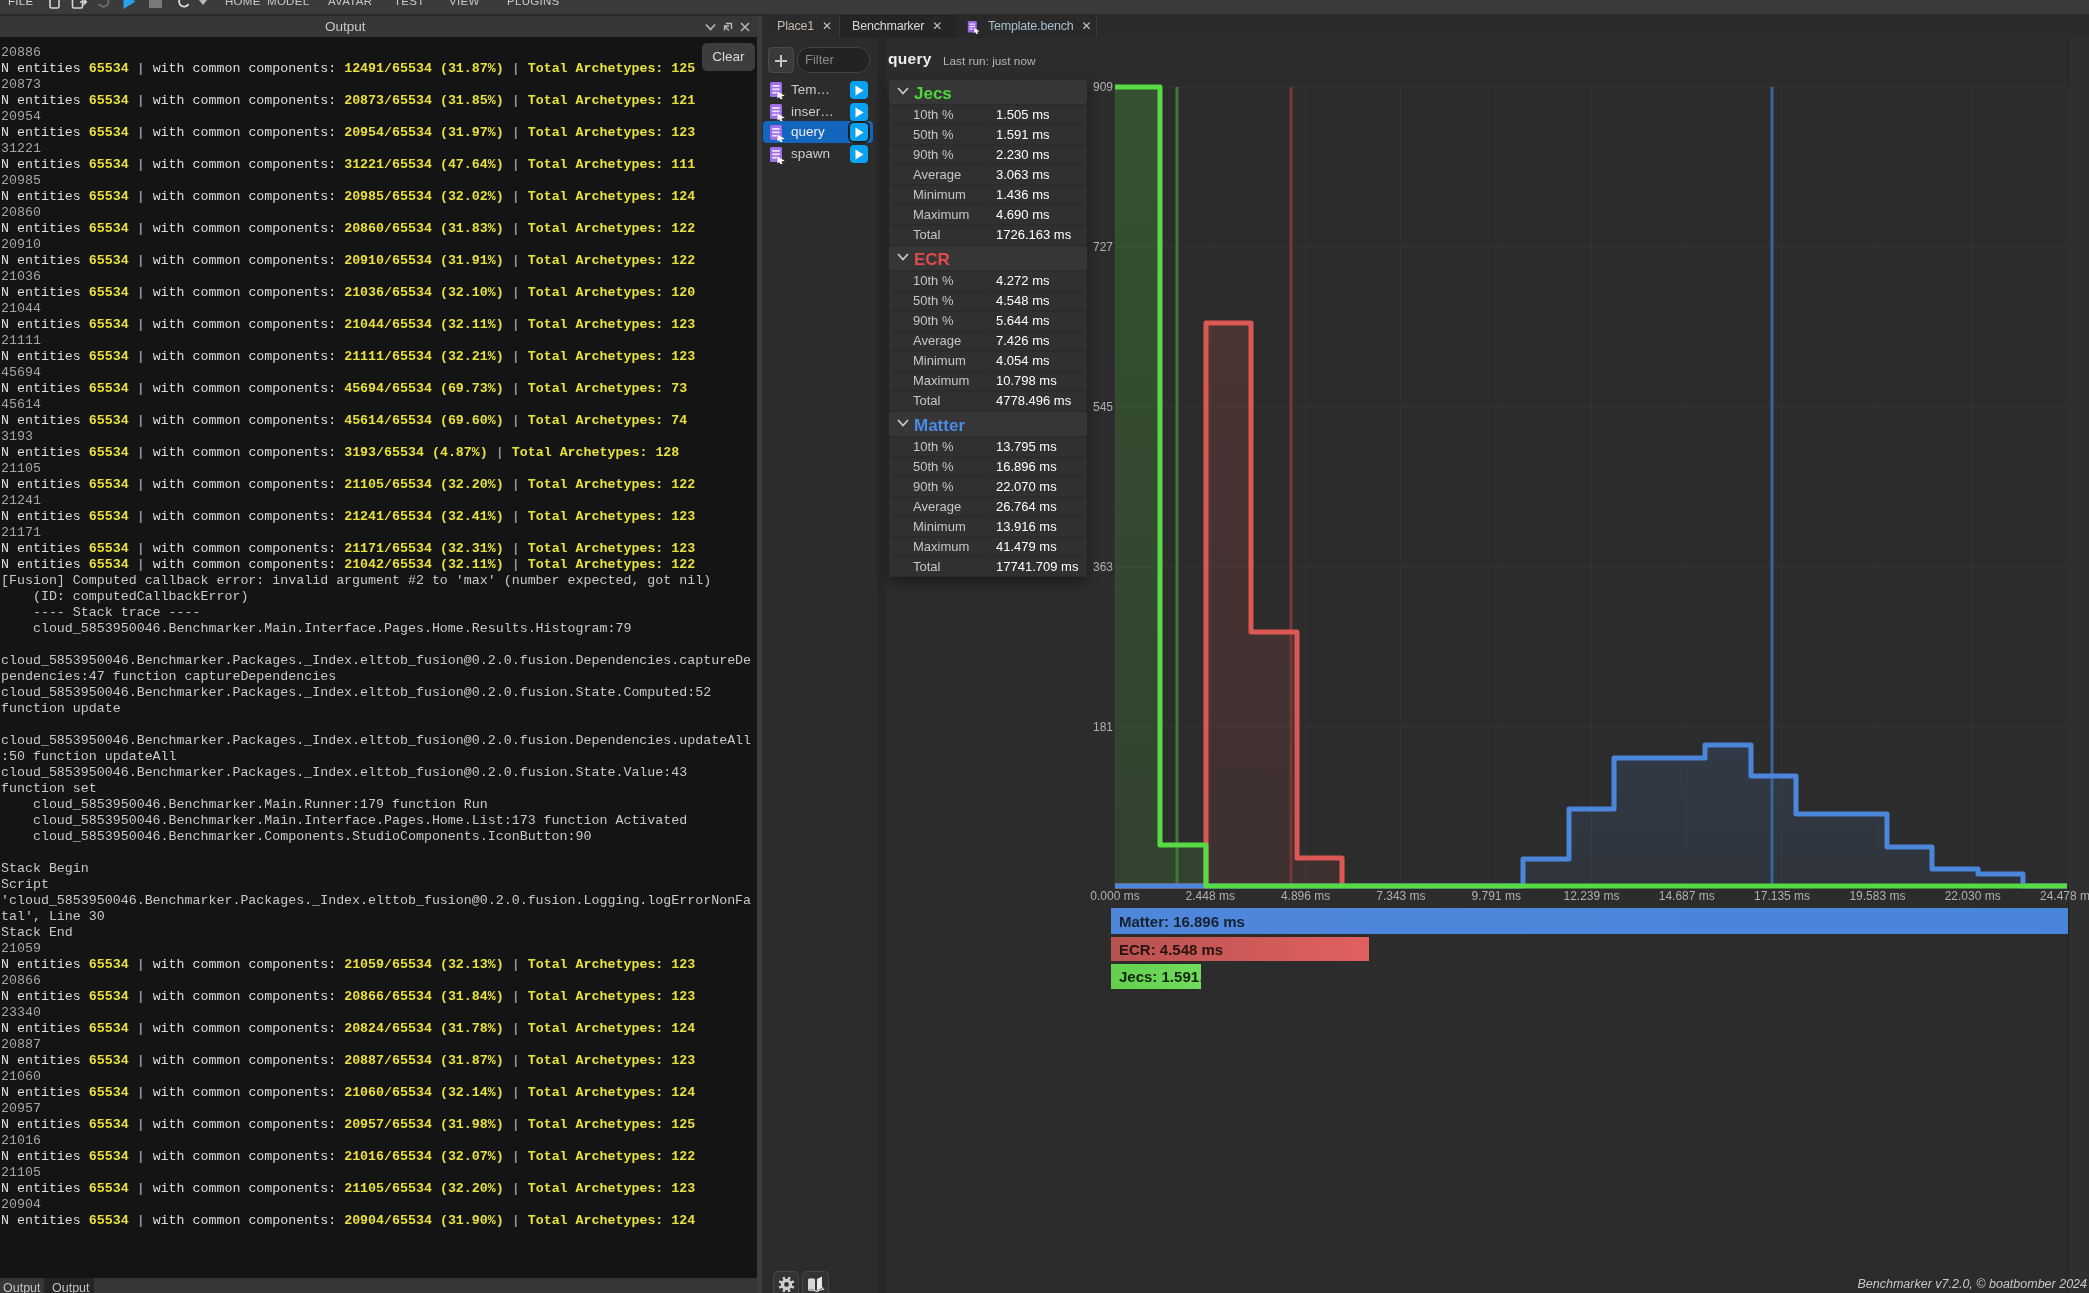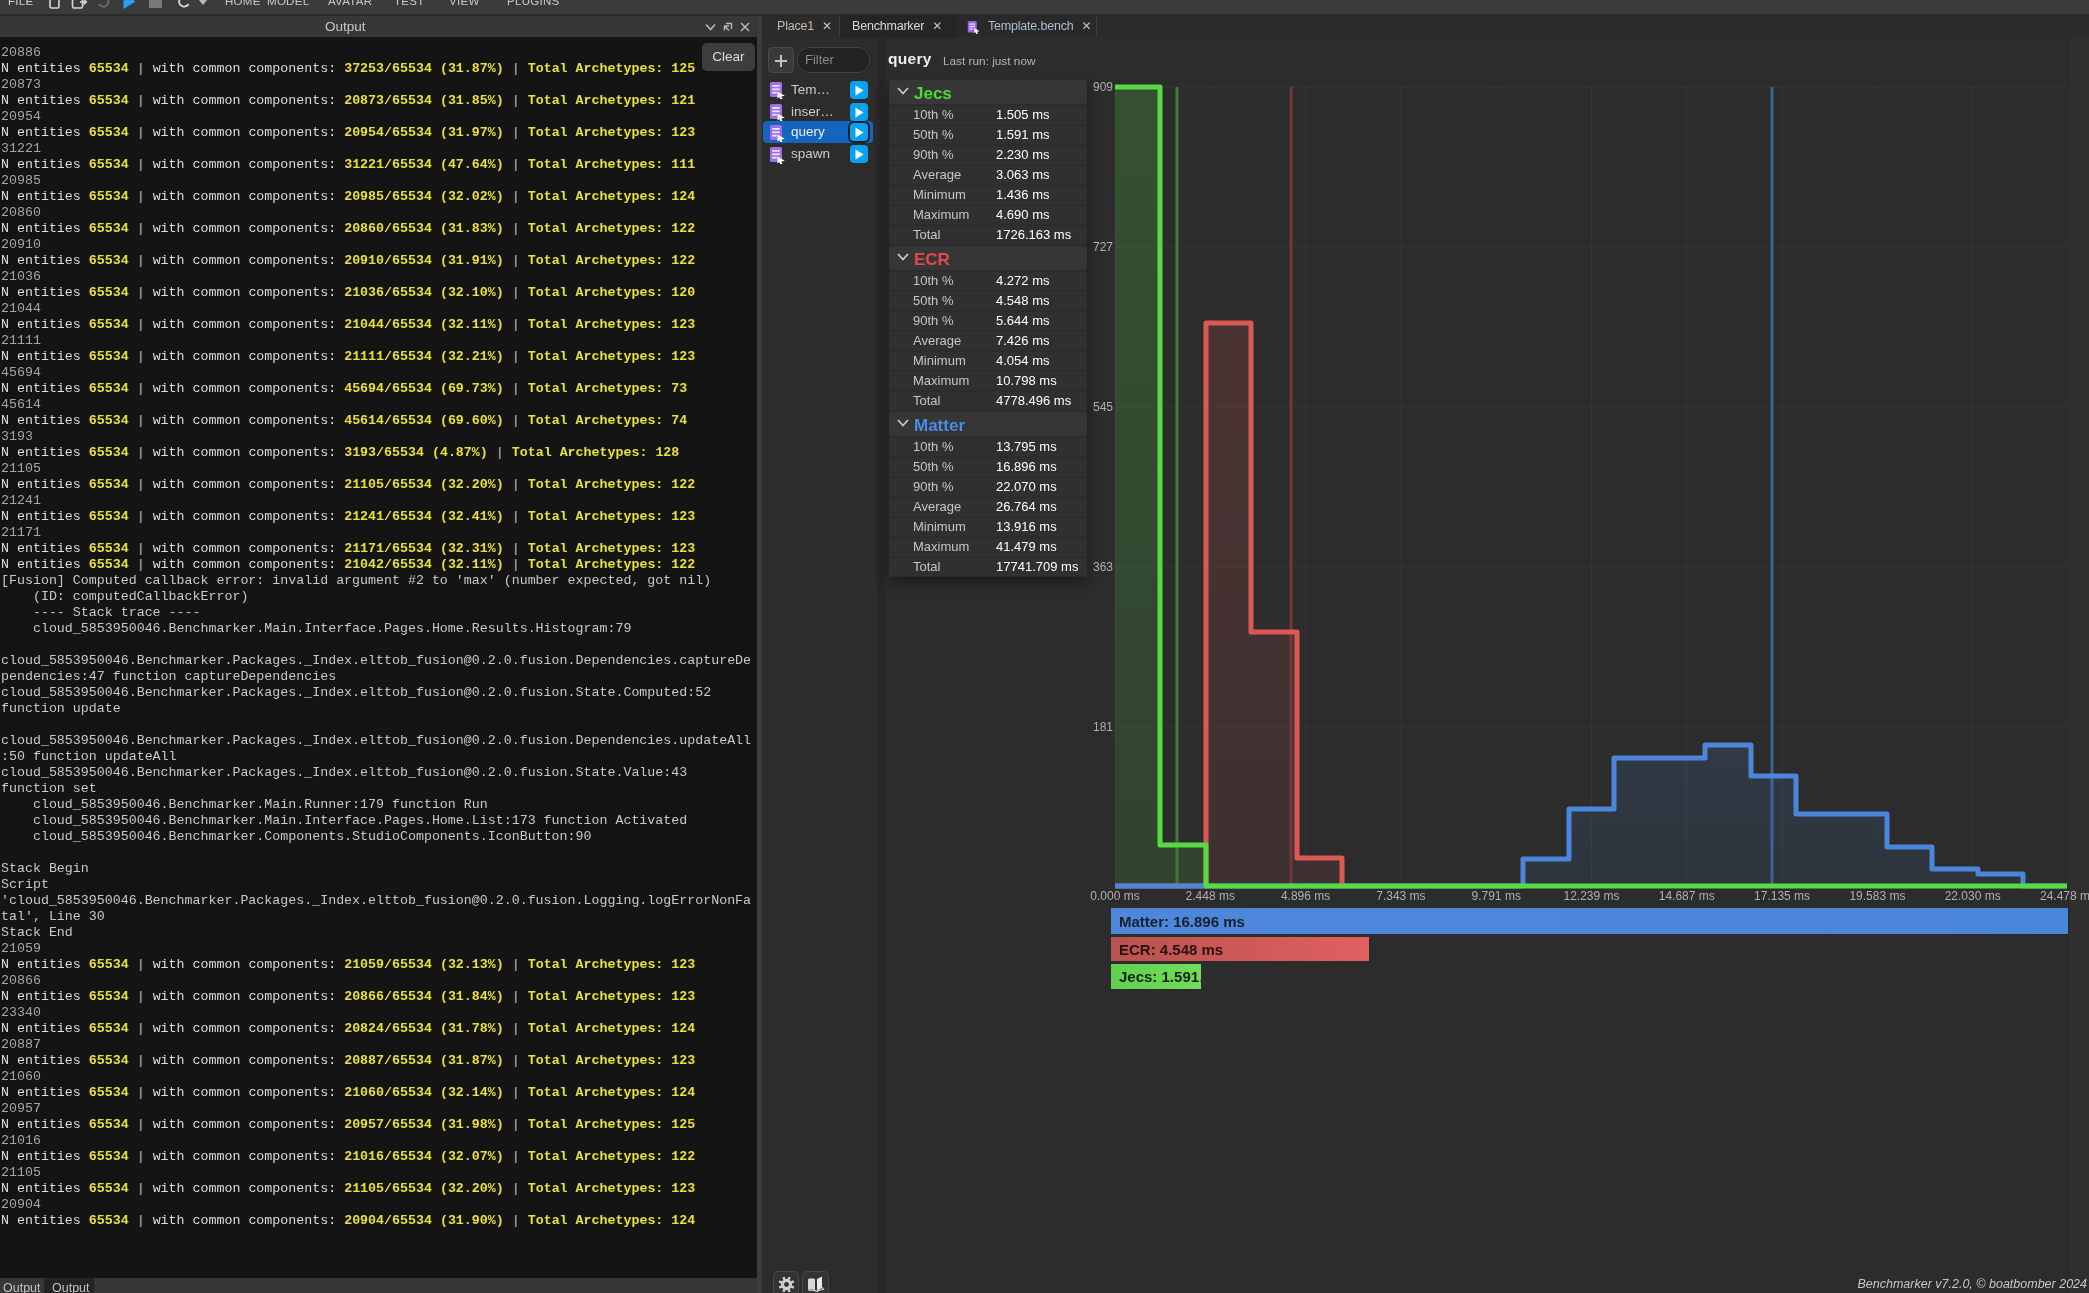--- a/index.html
+++ b/index.html
@@ -114,21 +114,21 @@
       <path d="M4 2.5 h5.5 v5.5" fill="none" stroke="#b8b8b8" stroke-width="1.4"></path>
       <path d="M7 9.5 L2.5 5 M2.5 9.5 v-4.5 h4.5" fill="none" stroke="#b8b8b8" stroke-width="1.4"></path>
     </svg>
   <svg class="abs" style="left:740px;top:6px" width="10" height="10" viewBox="0 0 10 10">
       <path d="M1 1 L9 9 M9 1 L1 9" stroke="#b8b8b8" stroke-width="1.5"></path>
     </svg>
 </div>
 <div id="console">
   <div id="clines">
       <div class="ln g">20886</div>
-      <div class="ln"><span class="w">N entities </span><span class="y">65534</span><span class="p"> | </span><span class="w">with common components: </span><span class="y">37253/65534 (31.87%)</span><span class="p"> | </span><span class="y">Total Archetypes: 125</span></div>
+      <div class="ln"><span class="w">N entities </span><span class="y">65534</span><span class="p"> | </span><span class="w">with common components: </span><span class="y">12491/65534 (31.87%)</span><span class="p"> | </span><span class="y">Total Archetypes: 125</span></div>
       <div class="ln g">20873</div>
       <div class="ln"><span class="w">N entities </span><span class="y">65534</span><span class="p"> | </span><span class="w">with common components: </span><span class="y">20873/65534 (31.85%)</span><span class="p"> | </span><span class="y">Total Archetypes: 121</span></div>
       <div class="ln g">20954</div>
       <div class="ln"><span class="w">N entities </span><span class="y">65534</span><span class="p"> | </span><span class="w">with common components: </span><span class="y">20954/65534 (31.97%)</span><span class="p"> | </span><span class="y">Total Archetypes: 123</span></div>
       <div class="ln g">31221</div>
       <div class="ln"><span class="w">N entities </span><span class="y">65534</span><span class="p"> | </span><span class="w">with common components: </span><span class="y">31221/65534 (47.64%)</span><span class="p"> | </span><span class="y">Total Archetypes: 111</span></div>
       <div class="ln g">20985</div>
       <div class="ln"><span class="w">N entities </span><span class="y">65534</span><span class="p"> | </span><span class="w">with common components: </span><span class="y">20985/65534 (32.02%)</span><span class="p"> | </span><span class="y">Total Archetypes: 124</span></div>
       <div class="ln g">20860</div>
       <div class="ln"><span class="w">N entities </span><span class="y">65534</span><span class="p"> | </span><span class="w">with common components: </span><span class="y">20860/65534 (31.83%)</span><span class="p"> | </span><span class="y">Total Archetypes: 122</span></div>

